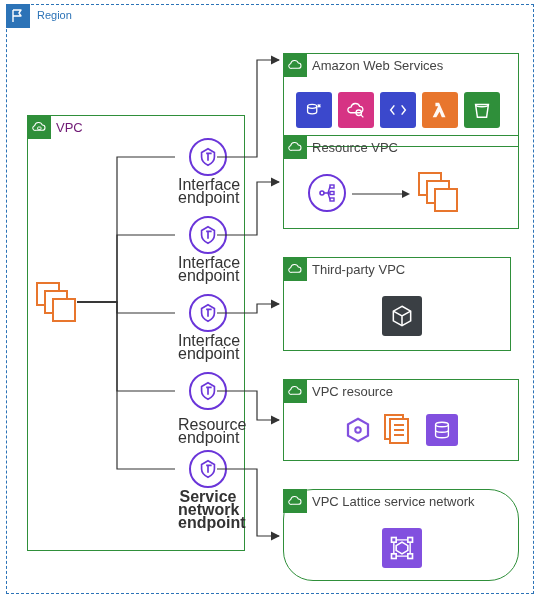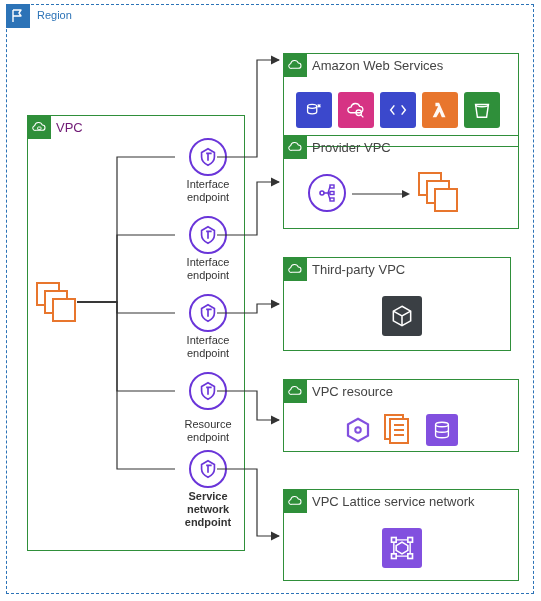--- a/index.html
+++ b/index.html
@@ -56,21 +56,21 @@
   .endpoint {
     position: absolute;
     width: 60px;
     text-align: center;
   }
   .endpoint .circ {
     width: 38px; height: 38px; margin: 0 auto 2px;
     border: 2px solid #6a35d9; border-radius: 50%;
     display: flex; align-items: center; justify-content: center;
   }
-  .endpoint .lbl { font-size: 11px; line-height: 13px; color: #333; }
+  .endpoint .lbl { font-size: 16px; line-height: 13px; color: #333; }
   .svc-row {
     position: absolute;
     display: flex; gap: 6px;
   }
   .svc {
     width: 36px; height: 36px; border-radius: 3px;
     display: flex; align-items: center; justify-content: center;
   }
   .instances {
     position: absolute;
@@ -207,21 +207,21 @@
         </div>
     </div>
   </div>
 
   <div class="targetbox" style="top:130px; width:236px; height:94px;">
     <div class="green-tab">
         <svg width="16" height="16" viewBox="0 0 24 24">
           <path d="M7 17h10a4 4 0 0 0 0-8 6 6 0 0 0-11.5 1A3.5 3.5 0 0 0 7 17z" fill="none" stroke="#fff" stroke-width="1.6"></path>
         </svg>
       </div>
-    <div class="box-title">Provider VPC</div>
+    <div class="box-title">Resource VPC</div>
     <div style="position:absolute; left:24px; top:38px; width:38px; height:38px; border:2px solid #6a35d9; border-radius:50%; display:flex;align-items:center;justify-content:center;">
       <svg width="24" height="24" viewBox="0 0 24 24">
           <circle cx="7" cy="12" r="2" fill="none" stroke="#6a35d9" stroke-width="1.6"></circle>
           <rect x="15" y="4" width="4" height="3" fill="none" stroke="#6a35d9" stroke-width="1.4"></rect>
           <rect x="15" y="10.5" width="4" height="3" fill="none" stroke="#6a35d9" stroke-width="1.4"></rect>
           <rect x="15" y="17" width="4" height="3" fill="none" stroke="#6a35d9" stroke-width="1.4"></rect>
           <path d="M9 12h4m0 0l2-6.5M13 12l2 6.5M13 12h2" stroke="#6a35d9" stroke-width="1.4" fill="none"></path>
         </svg>
     </div>
     <svg style="position:absolute; left:68px; top:48px;" width="60" height="20">
@@ -243,21 +243,21 @@
       </div>
     <div class="box-title">Third-party VPC</div>
     <div class="svc" style="position:absolute; left:98px; top:38px; width:40px; height:40px; background:#3a3f44;">
       <svg width="26" height="26" viewBox="0 0 24 24">
           <path d="M12 3l8 4.5v9L12 21l-8-4.5v-9L12 3z" fill="none" stroke="#fff" stroke-width="1.4"></path>
           <path d="M4 7.5L12 12l8-4.5M12 12v9" stroke="#fff" stroke-width="1.4" fill="none"></path>
         </svg>
     </div>
   </div>
 
-  <div class="targetbox" style="top:374px; width:236px; height:73px;">
+  <div class="targetbox" style="top:374px; width:236px; height:82px;">
     <div class="green-tab">
         <svg width="16" height="16" viewBox="0 0 24 24">
           <path d="M7 17h10a4 4 0 0 0 0-8 6 6 0 0 0-11.5 1A3.5 3.5 0 0 0 7 17z" fill="none" stroke="#fff" stroke-width="1.6"></path>
         </svg>
       </div>
     <div class="box-title">VPC resource</div>
     <div class="svc-row" style="left:58px; top:34px; gap:10px;">
       <div style="width:32px;height:32px;display:flex;align-items:center;justify-content:center;">
           <svg width="30" height="30" viewBox="0 0 24 24">
             <path d="M12 3l8 4.5v9L12 21l-8-4.5v-9L12 3z" fill="none" stroke="#8250df" stroke-width="1.8"></path>
@@ -274,21 +274,21 @@
       </div>
       <div class="svc" style="width:32px;height:32px;background:#8250df;">
           <svg width="22" height="22" viewBox="0 0 24 24">
             <ellipse cx="12" cy="6" rx="7" ry="2.5" fill="none" stroke="#fff" stroke-width="1.5"></ellipse>
             <path d="M5 6v12c0 1.4 3 2.5 7 2.5s7-1.1 7-2.5V6M5 12c0 1.4 3 2.5 7 2.5s7-1.1 7-2.5" fill="none" stroke="#fff" stroke-width="1.5"></path>
           </svg>
         </div>
     </div>
   </div>
 
-  <div class="targetbox" style="top:484px; width:236px; height:92px;">
+  <div class="targetbox" style="top:484px; width:236px; height:92px;border-radius:30px;">
     <div class="green-tab">
         <svg width="16" height="16" viewBox="0 0 24 24">
           <path d="M7 17h10a4 4 0 0 0 0-8 6 6 0 0 0-11.5 1A3.5 3.5 0 0 0 7 17z" fill="none" stroke="#fff" stroke-width="1.6"></path>
         </svg>
       </div>
     <div class="box-title">VPC Lattice service network</div>
     <div class="svc" style="position:absolute; left:98px; top:38px; width:40px; height:40px; background:#8250df;">
       <svg width="28" height="28" viewBox="0 0 24 24">
           <rect x="3" y="3" width="4" height="4" fill="none" stroke="#fff" stroke-width="1.4"></rect>
           <rect x="17" y="3" width="4" height="4" fill="none" stroke="#fff" stroke-width="1.4"></rect>

